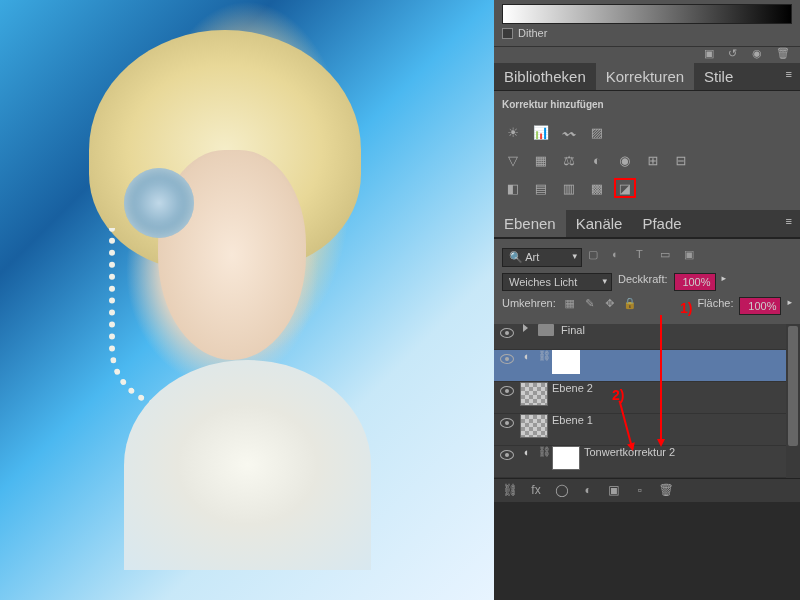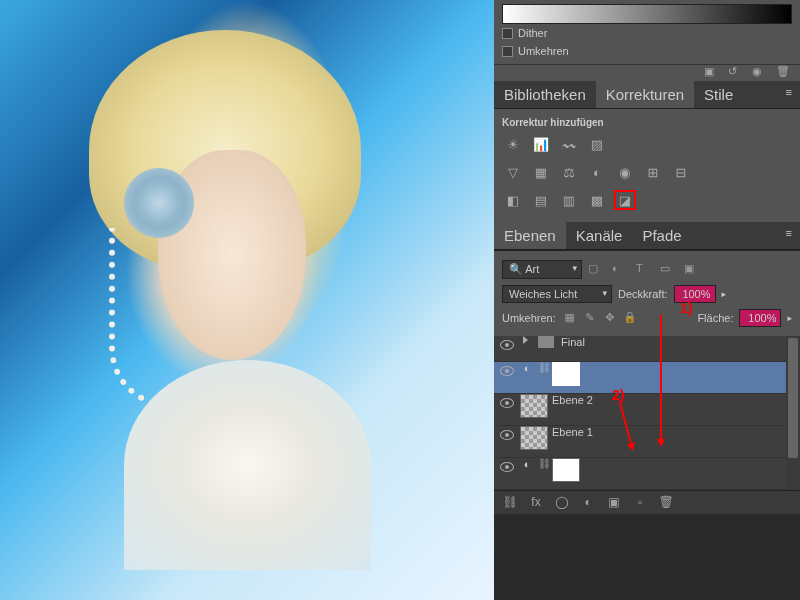--- a/index.html
+++ b/index.html
@@ -16,27 +16,27 @@
 .gradient-bar{height:20px;background:linear-gradient(90deg,#fff 0%,#000 100%);border:1px solid #222}
 .checkbox-row{display:flex;align-items:center;gap:5px;padding:3px 0;font-size:10px}
 .checkbox{width:11px;height:11px;border:1px solid #888;background:#3a3a3a}
 .panel-footer{height:24px;background:#535353;border-top:1px solid #333;display:flex;justify-content:flex-end;align-items:center;gap:8px;padding:0 8px}
 .footer-icon{width:16px;height:16px;opacity:.7;cursor:pointer}
 .tabs{display:flex;background:#3a3a3a;border-bottom:1px solid #222}
 .tab{padding:5px 10px;font-size:15px;cursor:pointer;background:#3a3a3a}
 .tab.active{background:#535353}
 .panel-menu{margin-left:auto;padding:5px 8px;cursor:pointer}
 .corrections{background:#535353;padding:8px}
-.corrections h4{font-size:10px;font-weight:bold;margin-bottom:2px}
+.corrections h4{font-size:10px;font-weight:bold;margin-bottom:8px}
 .icon-row{display:flex;gap:6px;padding:4px 0}
 .adj-icon{width:22px;height:20px;display:flex;align-items:center;justify-content:center;cursor:pointer;border:1px solid transparent;font-size:13px;color:#aaa}
 .adj-icon.highlighted{border:2px solid #f00}
 .layers-panel{flex:1;background:#535353;display:flex;flex-direction:column;border-top:1px solid #222}
 .layer-controls{padding:6px 8px;background:#535353}
-.ctrl-row{display:flex;align-items:center;gap:6px;padding:3px 0;font-size:10px}
+.ctrl-row{display:flex;gap:6px;padding:3px 0;font-size:10px}
 .dropdown{background:#3a3a3a;border:1px solid #222;padding:2px 18px 2px 6px;position:relative;min-width:80px;cursor:pointer}
 .dropdown::after{content:"▾";position:absolute;right:4px;top:2px;font-size:9px}
 .input-val{background:#be185d;border:1px solid #222;padding:2px 4px;width:42px;text-align:right}
 .filter-icons{display:flex;gap:6px}
 .f-icon{width:18px;height:16px;opacity:.6;cursor:pointer}
 .lock-icons{display:flex;gap:4px}
 .l-icon{width:16px;height:14px;opacity:.6;cursor:pointer;font-size:11px;text-align:center}
 .layer-list{flex:1;background:#3e3e3e;overflow:hidden;position:relative}
 .layer{display:flex;align-items:flex-start;height:32px;border-bottom:1px solid #333;padding:0 4px;gap:4px}
 .layer.selected{background:#5b7aa8}
@@ -75,24 +75,20 @@
 </div>
 
 <div class="panels">
 
   <div class="gradient-panel">
     <div class="gradient-bar"></div>
     <div class="checkbox-row">
       <div class="checkbox"></div>
       <span>Dither</span>
     </div>
-    <div class="checkbox-row">
-      <div class="checkbox"></div>
-      <span>Umkehren</span>
-    </div>
   </div>
   <div style="height:60px"></div>
   <div class="panel-footer">
     <span class="footer-icon">▣</span>
     <span class="footer-icon">↺</span>
     <span class="footer-icon">◉</span>
     <span class="footer-icon">🗑</span>
   </div>
 
   <div class="tabs">
@@ -198,20 +194,21 @@
         <div class="thumb checker"></div>
         <span class="layer-name">Ebene 1</span>
       </div>
       <div class="layer">
         <div class="vis">
             <div class="eye"></div>
           </div>
         <span style="width:14px;text-align:center">◐</span>
         <span class="link-icon">⛓</span>
         <div class="thumb mask"></div>
+        <span class="layer-name">Tonwertkorrektur 2</span>
       </div>
       <div class="scrollbar">
           <div class="scrollbar-thumb"></div>
         </div>
     </div>
 
     <div class="layer-footer">
       <span class="lf-icon">⛓</span>
       <span class="lf-icon">fx</span>
       <span class="lf-icon">◯</span>

